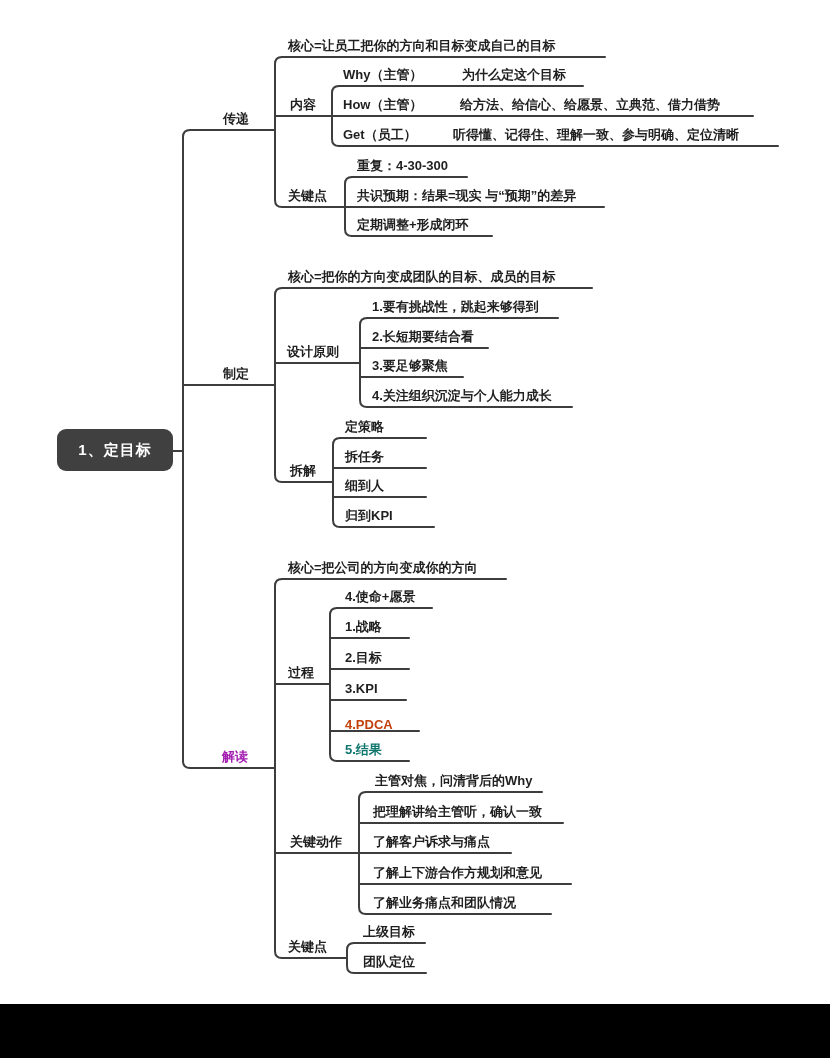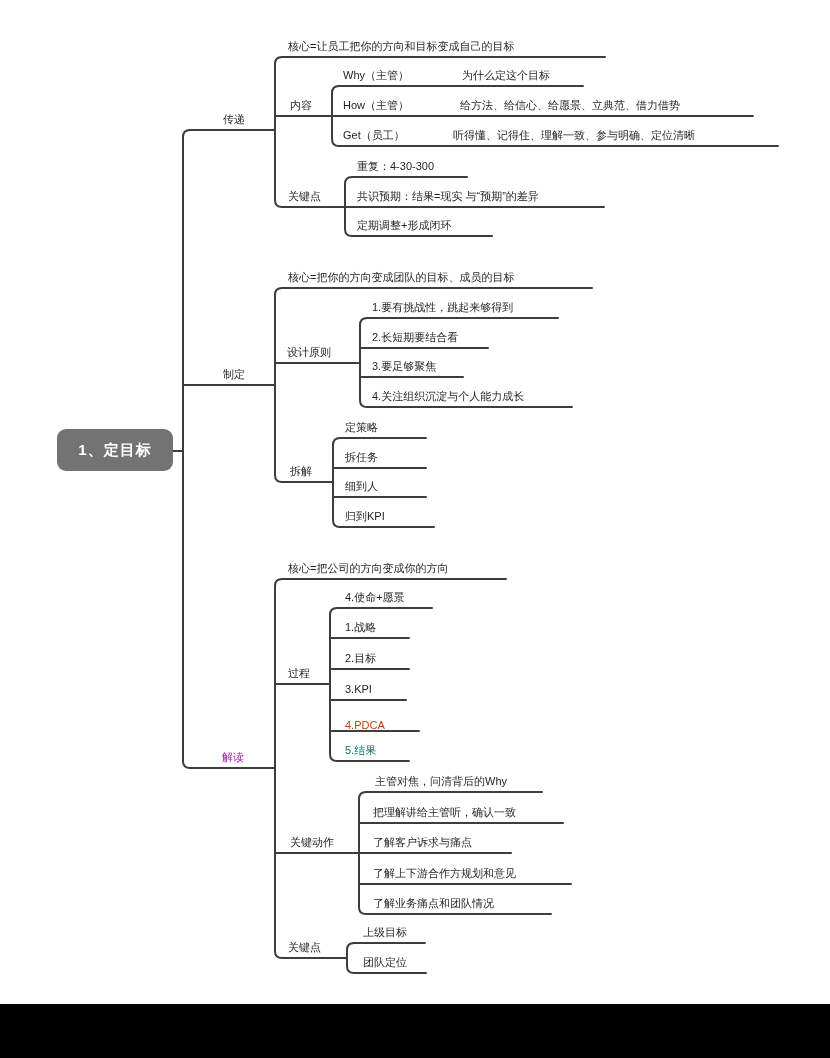--- a/index.html
+++ b/index.html
@@ -2,21 +2,21 @@
 <html><head>
 <meta charset="utf-8">
 <style>
   html,body { margin:0; padding:0; background:#e9e9e9; }
   .stage {
     position:relative; width:830px; height:1058px; background:#ffffff;
     overflow:hidden; font-family:"Liberation Sans", sans-serif;
   }
   #links { position:absolute; left:0; top:0; }
   .nlabel {
-    position:absolute; font-size:11px; font-weight:normal; white-space:nowrap;
+    position:absolute; font-size:13px; font-weight:bold; white-space:nowrap;
     line-height:18px; height:18px; color:#1f1f1f;text-align:center;
   }
   .root-node {
     position:absolute; left:57px; top:429px; width:116px; height:42px;
     border-radius:9px; display:flex; align-items:center; justify-content:center;
     font-size:15px; font-weight:bold; letter-spacing:1px;
   }
   .footer-bar { position:absolute; left:0; top:1004px; width:830px; height:54px; }
 </style>
 </head>
@@ -115,15 +115,15 @@
       <div class="nlabel" style="left: 290px; top: 833px; color: rgb(31, 31, 31);">关键动作</div>
       <div class="nlabel" style="left: 375px; top: 772px; color: rgb(31, 31, 31);">主管对焦，问清背后的Why</div>
       <div class="nlabel" style="left: 373px; top: 803px; color: rgb(31, 31, 31);">把理解讲给主管听，确认一致</div>
       <div class="nlabel" style="left: 373px; top: 833px; color: rgb(31, 31, 31);">了解客户诉求与痛点</div>
       <div class="nlabel" style="left: 373px; top: 864px; color: rgb(31, 31, 31);">了解上下游合作方规划和意见</div>
       <div class="nlabel" style="left: 373px; top: 894px; color: rgb(31, 31, 31);">了解业务痛点和团队情况</div>
       <div class="nlabel" style="left: 288px; top: 938px; color: rgb(31, 31, 31);">关键点</div>
       <div class="nlabel" style="left: 363px; top: 923px; color: rgb(31, 31, 31);">上级目标</div>
       <div class="nlabel" style="left: 363px; top: 953px; color: rgb(31, 31, 31);">团队定位</div>
     </div>
-  <div class="root-node" style="background: #737373; color: rgb(255, 255, 255);">1、定目标</div>
+  <div class="root-node" style="background: #404040; color: rgb(255, 255, 255);">1、定目标</div>
   <div class="footer-bar" style="background: rgb(0, 0, 0);"></div>
 </div>
 
 </body></html>

